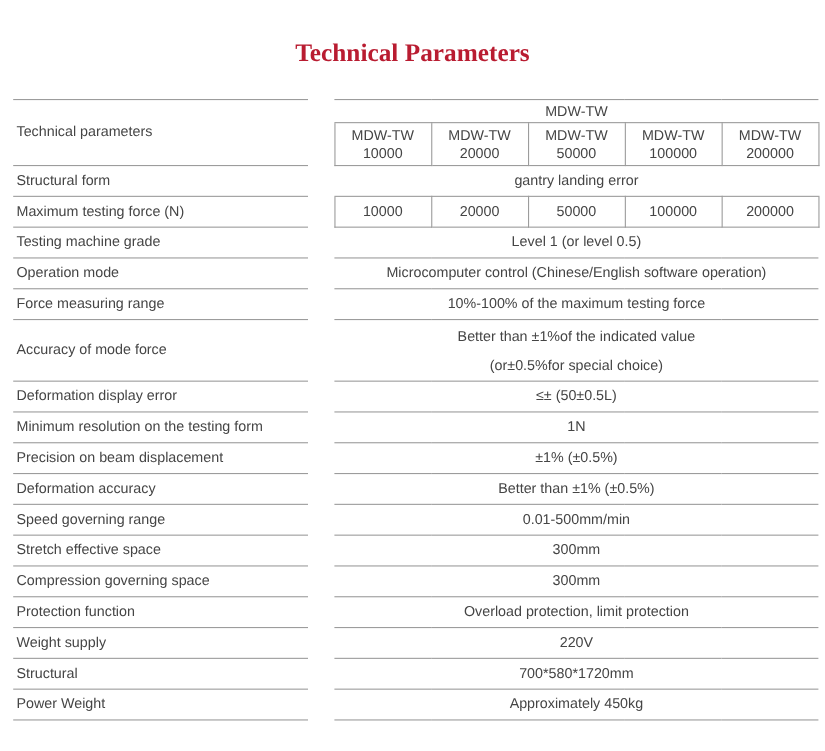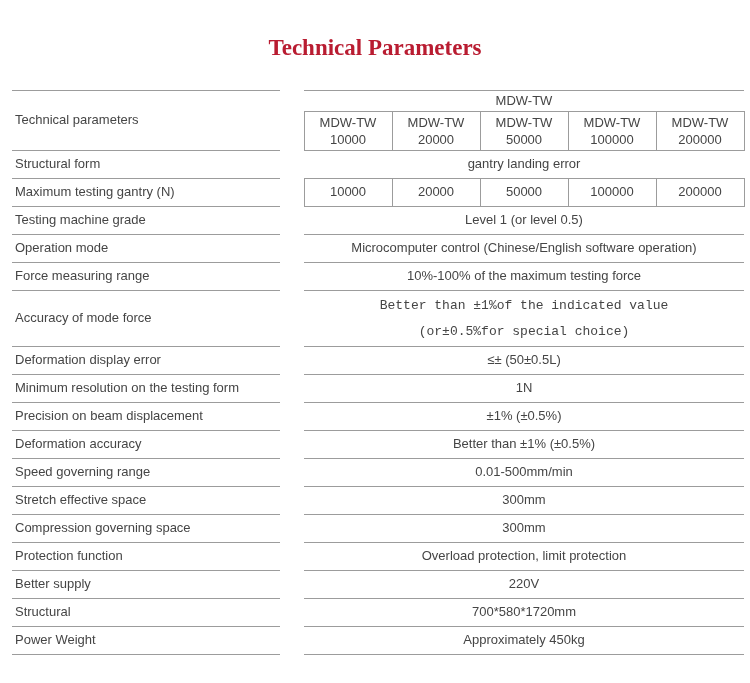--- a/index.html
+++ b/index.html
@@ -32,21 +32,21 @@
     border-bottom:1px solid #9c9c9c;
   }
   td.top{border-top:1px solid #9c9c9c;}
   td.gap{border:none;}
   td.boxed{border:1px solid #9c9c9c;}
   tr.r-group{height:21px;}
   tr.r-models{height:39px;}
   tr.r-std{height:28px;}
   tr.r-tall{height:56px;}
   .model-line{line-height:17px;text-align:center;}
-  .two-line div{line-height:26px;font-family:Liberation Mono, monospace;}
+  .two-line div{line-height:26px;}
 </style>
 </head>
 <body>
 
 <div class="page">
 
   <h1 class="title">Technical Parameters</h1>
 
   <table class="spec">
     <colgroup>
@@ -89,21 +89,21 @@
         </td>
       </tr>
 
       <tr class="r-std">
         <td class="lbl">Structural form</td>
         <td class="gap"></td>
         <td class="val" colspan="5">gantry landing error</td>
       </tr>
 
       <tr class="r-std">
-        <td class="lbl">Maximum testing gantry (N)</td>
+        <td class="lbl">Maximum testing force (N)</td>
         <td class="gap"></td>
         <td class="val boxed">10000</td>
         <td class="val boxed">20000</td>
         <td class="val boxed">50000</td>
         <td class="val boxed">100000</td>
         <td class="val boxed">200000</td>
       </tr>
 
       <tr class="r-std">
         <td class="lbl">Testing machine grade</td>
@@ -174,21 +174,21 @@
         <td class="val" colspan="5">300mm</td>
       </tr>
 
       <tr class="r-std">
         <td class="lbl">Protection function</td>
         <td class="gap"></td>
         <td class="val" colspan="5">Overload protection, limit protection</td>
       </tr>
 
       <tr class="r-std">
-        <td class="lbl">Better supply</td>
+        <td class="lbl">Weight supply</td>
         <td class="gap"></td>
         <td class="val" colspan="5">220V</td>
       </tr>
 
       <tr class="r-std">
         <td class="lbl">Structural</td>
         <td class="gap"></td>
         <td class="val" colspan="5">700*580*1720mm</td>
       </tr>
 

